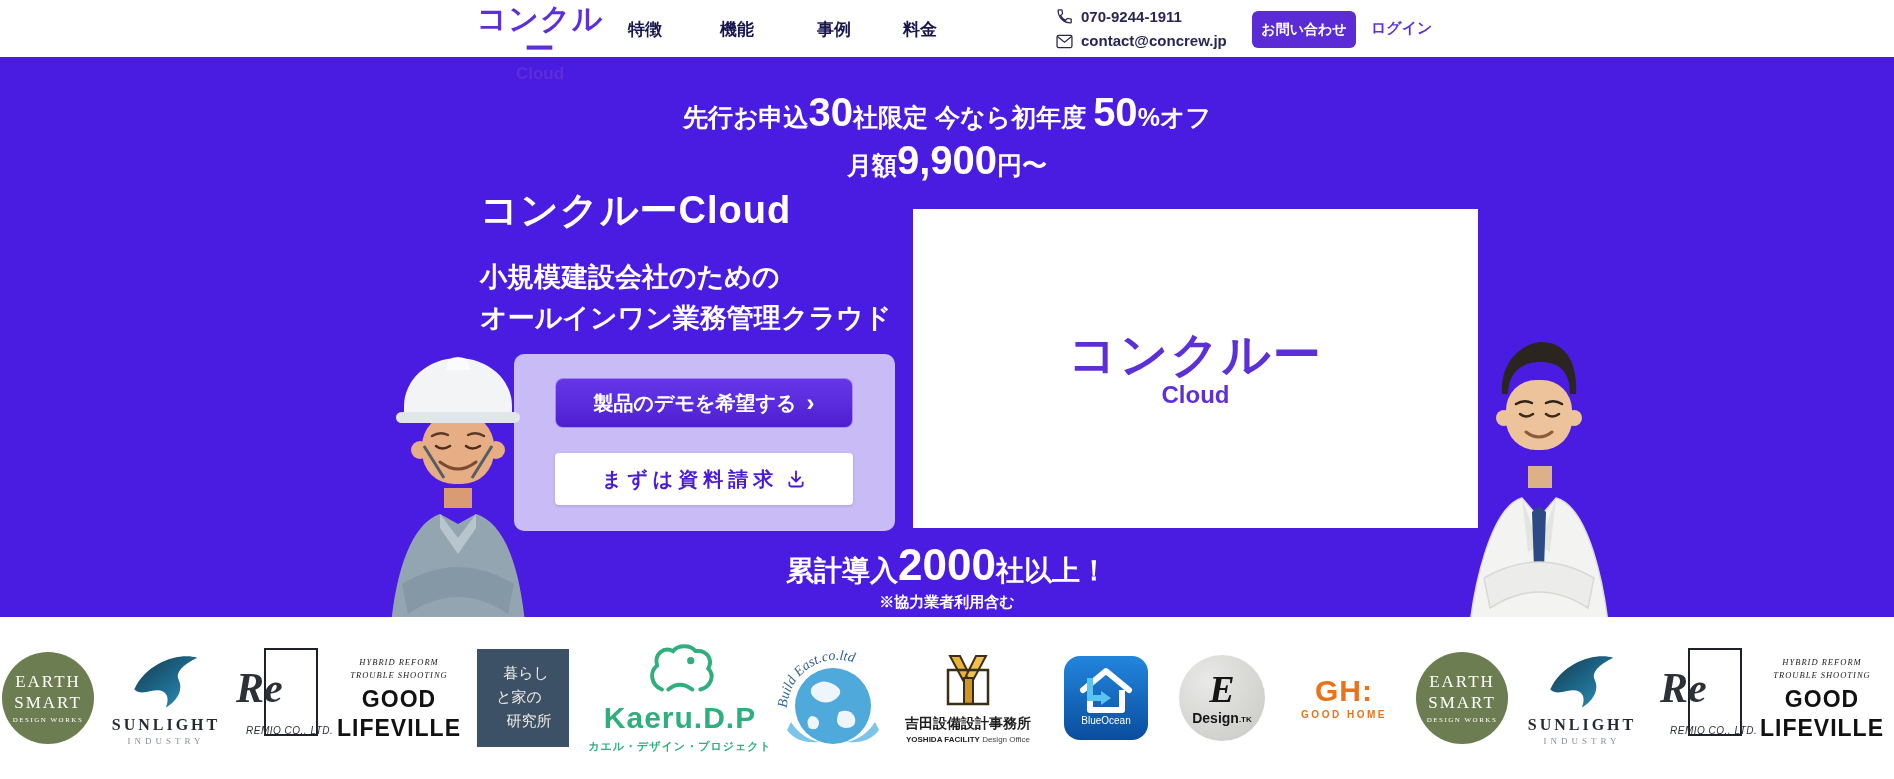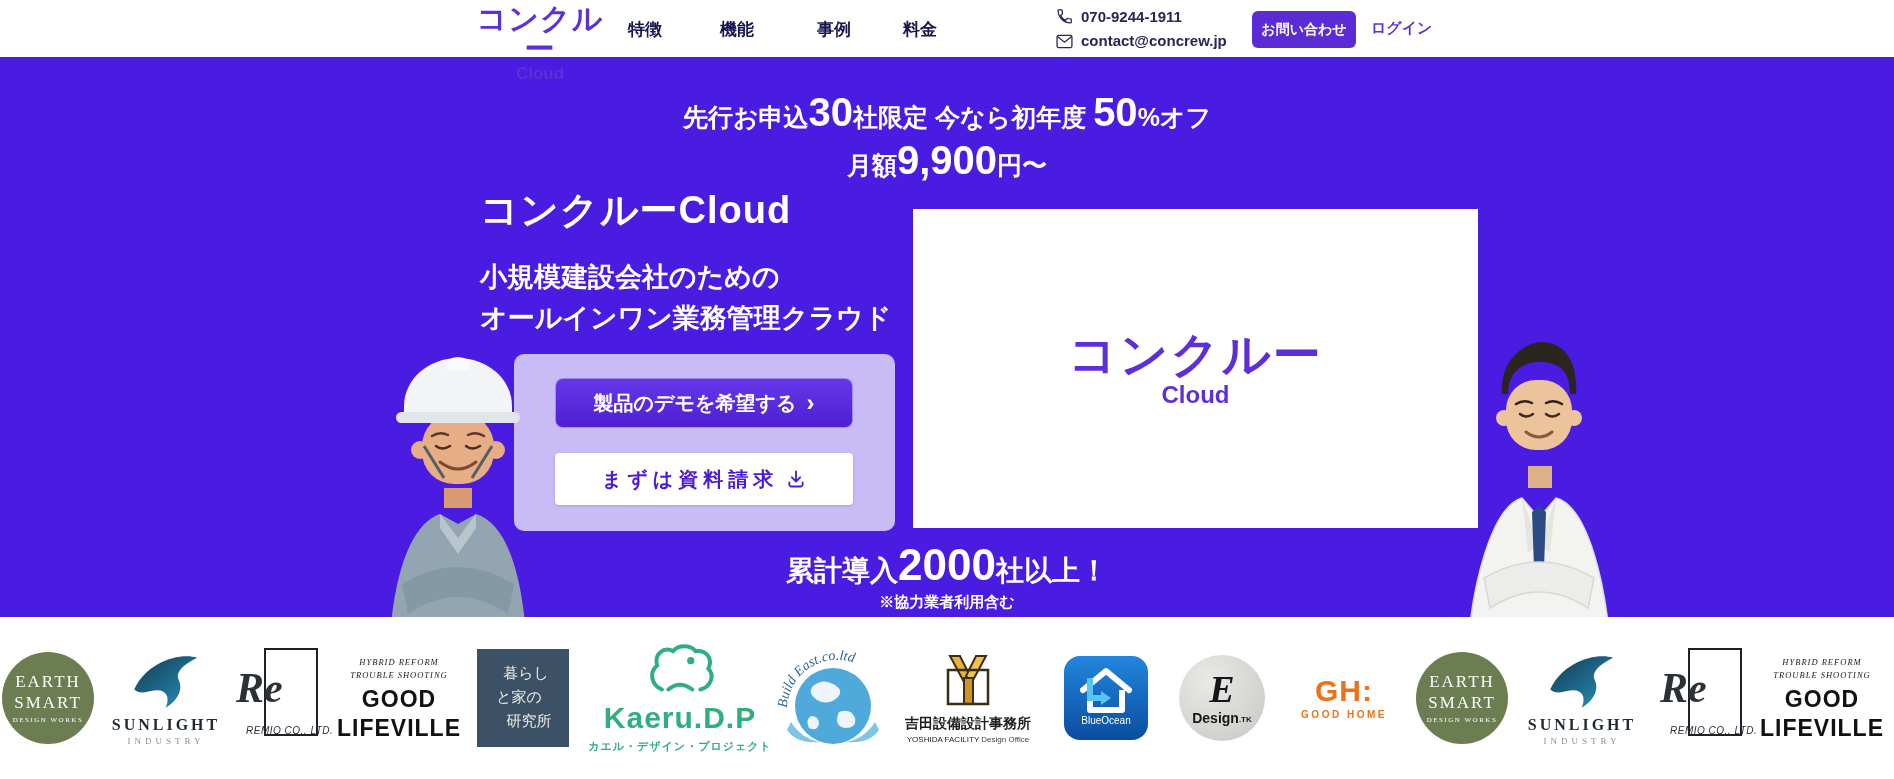--- a/index.html
+++ b/index.html
@@ -62,21 +62,21 @@
   
   .kr-box{width:92px;height:98px;background:#3d5166;color:#f0ece4;font-family:"Liberation Serif",serif;font-size:15px;line-height:1.6;padding-top:12px;box-sizing:border-box;}
   .kr-l1{margin-left:6px;} .kr-l2{margin-left:-8px;} .kr-l3{margin-left:12px;}
   
   .ka-name{font-size:30px;font-weight:600;color:#2fae7e;letter-spacing:1px;line-height:1;margin-top:2px;}
   .ka-sub{font-size:11px;font-weight:600;color:#2fae7e;letter-spacing:1px;margin-top:6px;}
   
   
   .ys-name{font-size:14px;font-weight:800;color:#1f1f1f;margin-top:3px;}
   .ys-sub{font-size:8px;color:#444;margin-top:2px;}
-  .ys-sub b{font-weight:400;color:#222;}
+  .ys-sub b{font-weight:700;color:#222;}
   
   .bo-sq{width:84px;height:84px;border-radius:16px;background:linear-gradient(180deg,#2286dd,#0a4d9e);display:flex;flex-direction:column;align-items:center;justify-content:flex-start;padding-top:8px;box-sizing:border-box;}
   .bo-name{font-size:10px;font-weight:400;color:#fff;margin-top:1px;}
   
   .ei-circle{width:86px;height:86px;border-radius:50%;background:radial-gradient(circle at 35% 30%,#e9e9e7,#c7c7c4);display:flex;flex-direction:column;align-items:center;justify-content:center;}
   .ei-mark{font-family:"Liberation Serif",serif;font-style:italic;font-weight:700;font-size:38px;color:#161616;line-height:1;}
   .ei-name{font-size:14px;font-weight:800;color:#161616;margin-top:2px;}
   .ei-tk{font-size:8px;vertical-align:1px;}
   
   .gh-mark{font-size:30px;font-weight:800;color:#e8731a;letter-spacing:1px;line-height:1;}

